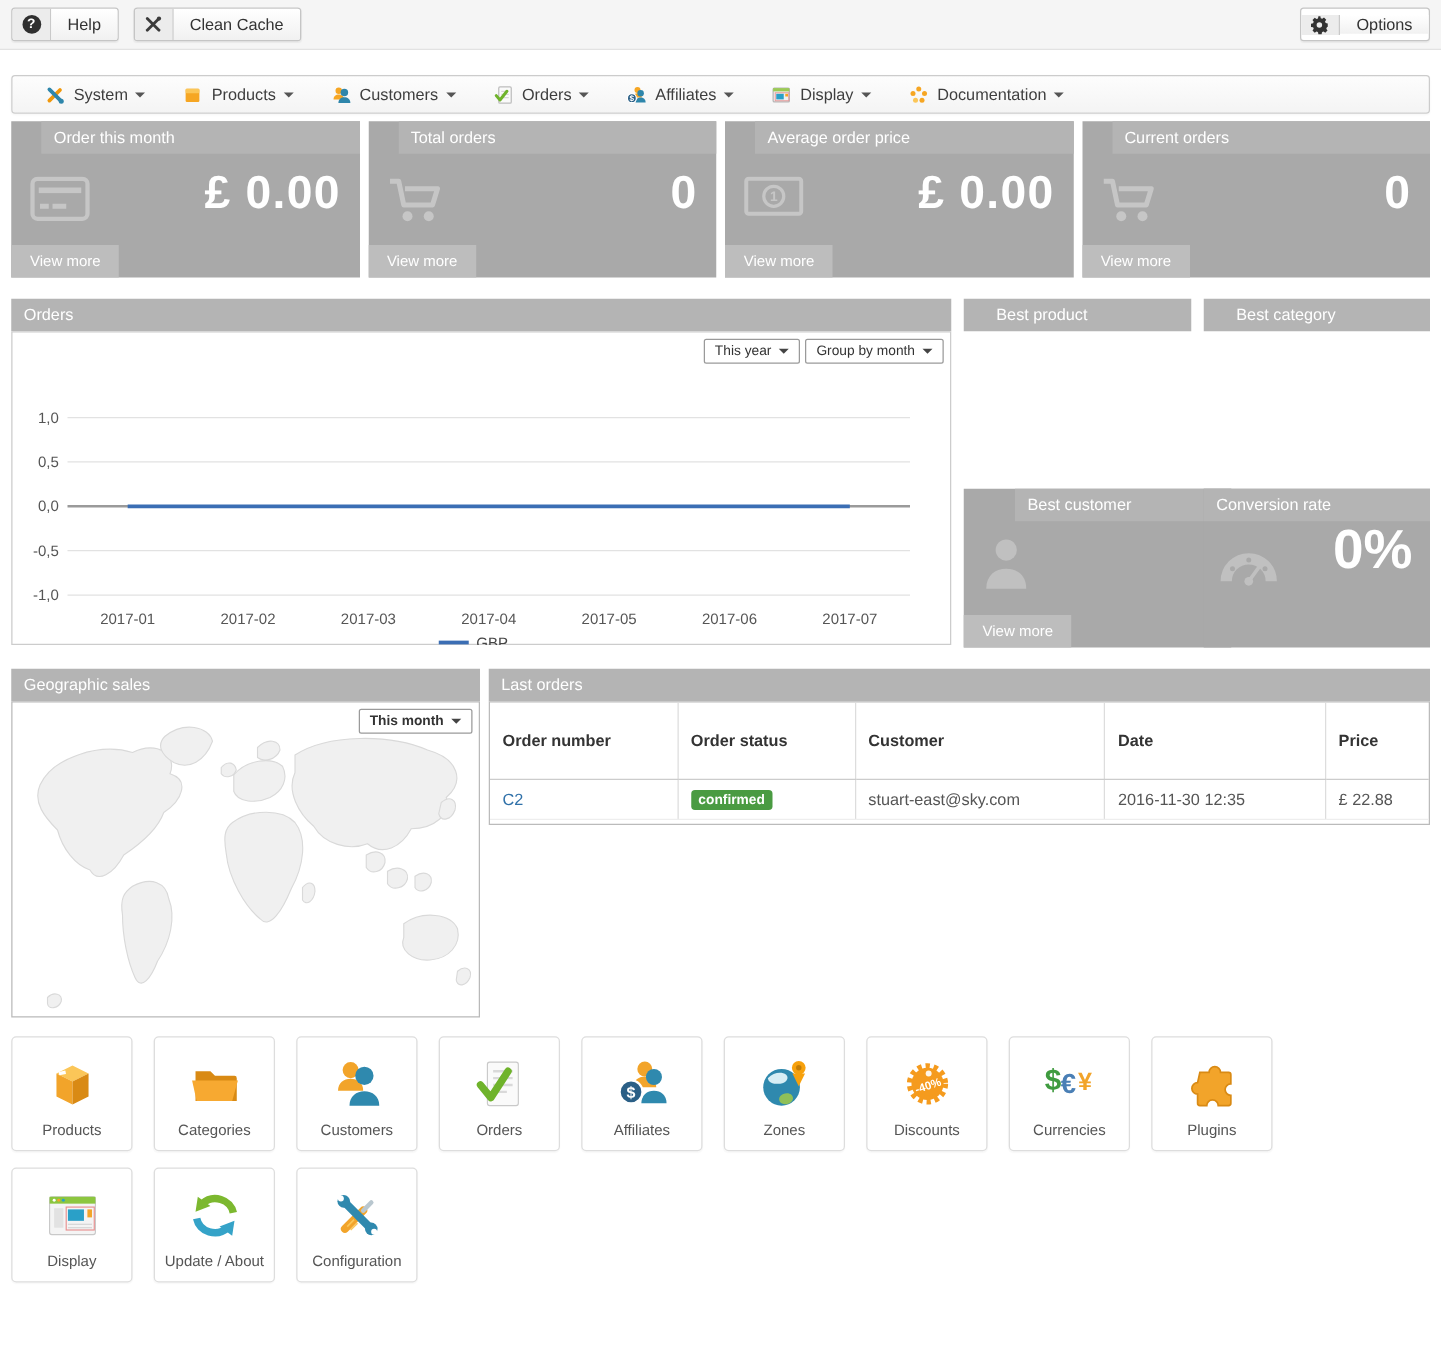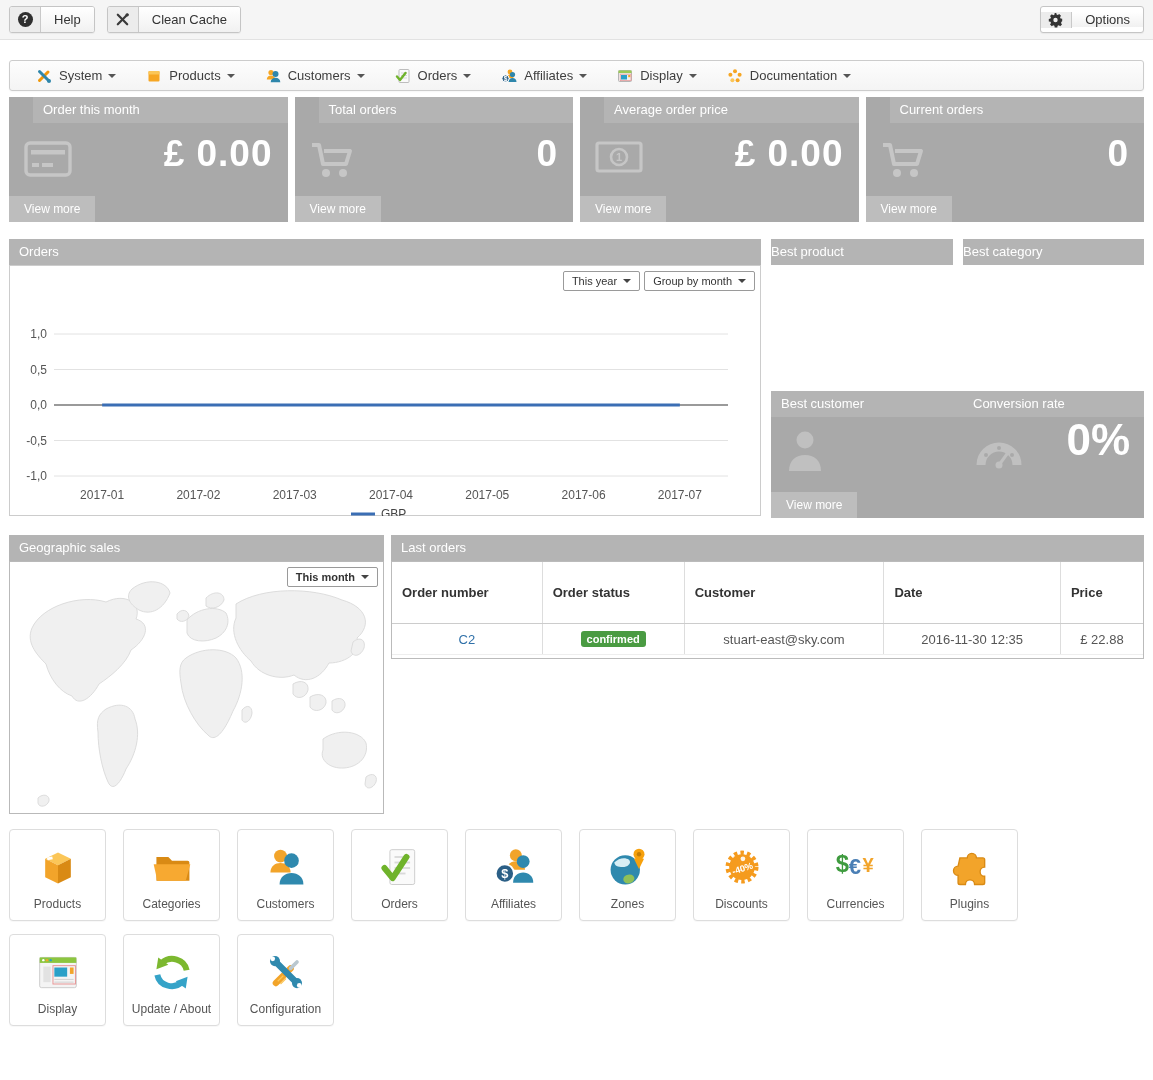--- a/index.html
+++ b/index.html
@@ -31,41 +31,41 @@
   
   .mid-row { display:flex; gap:10px; margin:17px 9px 0; }
   .orders-panel { width:752px; }
   .orders-body { border:1px solid #ccc; background:#fff; height:251px; position:relative; }
   .chart-filters { position:absolute; top:5px; right:5px; display:flex; gap:4px; z-index:2; }
   .mini-dd { border:1px solid #9a9a9a; background:#fff; border-radius:2px; font-size:11px; color:#333; padding:3px 8px; display:flex; align-items:center; cursor:pointer; }
   .mini-dd .caret { border-top-color:#444; margin-left:6px; }
   #orders-chart { position:absolute; left:4px; top:0; }
 
   .right-col { position:relative; flex:1; height:279px; }
-  .half-head { position:absolute; top:0; height:26px; background:#b4b4b4; color:#fff; font-size:13px; line-height:26px; padding:0 0; }
+  .half-head { position:absolute; top:0; height:26px; background:#b4b4b4; color:#fff; font-size:13px; line-height:26px; padding:0 26px; }
   .bp-head { left:0; width:182px; }
   .bc-head { left:192px; right:0; }
-  .best-customer { position:absolute; left:0; top:152px; width:214px; height:127px; background:#a9a9a9; }
+  .best-customer { position:absolute; left:0; top:152px; width:214px; height:127px; background:#a9a9a9;padding-left:41px; }
   .conversion { position:absolute; left:192px; right:0; top:152px; height:127px; background:#a9a9a9; }
   .bc-person { position:absolute; left:14px; top:38px; }
   .cv-gauge { position:absolute; left:13px; top:42px; }
   .cv-value { position:absolute; right:14px; top:24px; font-size:44px; font-weight:bold; color:#fff; }
 
   
   .bottom-row { display:flex; gap:7px; margin:17px 9px 0; align-items:flex-start; }
   .geo-panel { width:375px; }
   .geo-body { border:1px solid #b9b9b9; background:#fff; height:253px; position:relative; }
   .geo-dd { position:absolute; top:5px; right:5px; z-index:2;font-weight:bold; }
   .geo-map { position:absolute; left:0; top:0; }
 
   .lo-panel { flex:1; }
   .lo-wrap { border:1px solid #bbb; background:#fff; padding-bottom:3px; }
   table.lo { width:100%; border-collapse:collapse; font-size:13px; }
   table.lo th { text-align:left; font-weight:bold; color:#333; padding:23px 10px; border-right:1px solid #ddd; border-bottom:1px solid #ccc; }
-  table.lo td { padding:7px 10px; border-right:1px solid #ddd; border-bottom:1px solid #eee; color:#555;text-align:center; }
+  table.lo td { padding:7px 10px; border-right:1px solid #ddd; border-bottom:1px solid #eee; color:#555; }
   table.lo th:last-child, table.lo td:last-child { border-right:none; }
   .order-link { color:#3071a9; cursor:pointer; }
   .badge { display:inline-block; background:#4a9b42; color:#fff; font-size:11px; font-weight:bold; padding:2px 6px; border-radius:3px; }
 
   
   .shortcuts { margin:15px 9px 0; }
   .tile-row { display:flex; gap:17px; margin-bottom:13px; }
   .tile { width:97px; height:92px; border:1px solid #ddd; border-radius:4px; background:#fff; display:flex; flex-direction:column; align-items:center; justify-content:flex-end; padding-bottom:9px; cursor:pointer; box-shadow:0 1px 1px rgba(0,0,0,.03); }
   .tile svg { margin-bottom:7px; }
   .tile-label { font-size:12px; color:#555; white-space:nowrap; }

